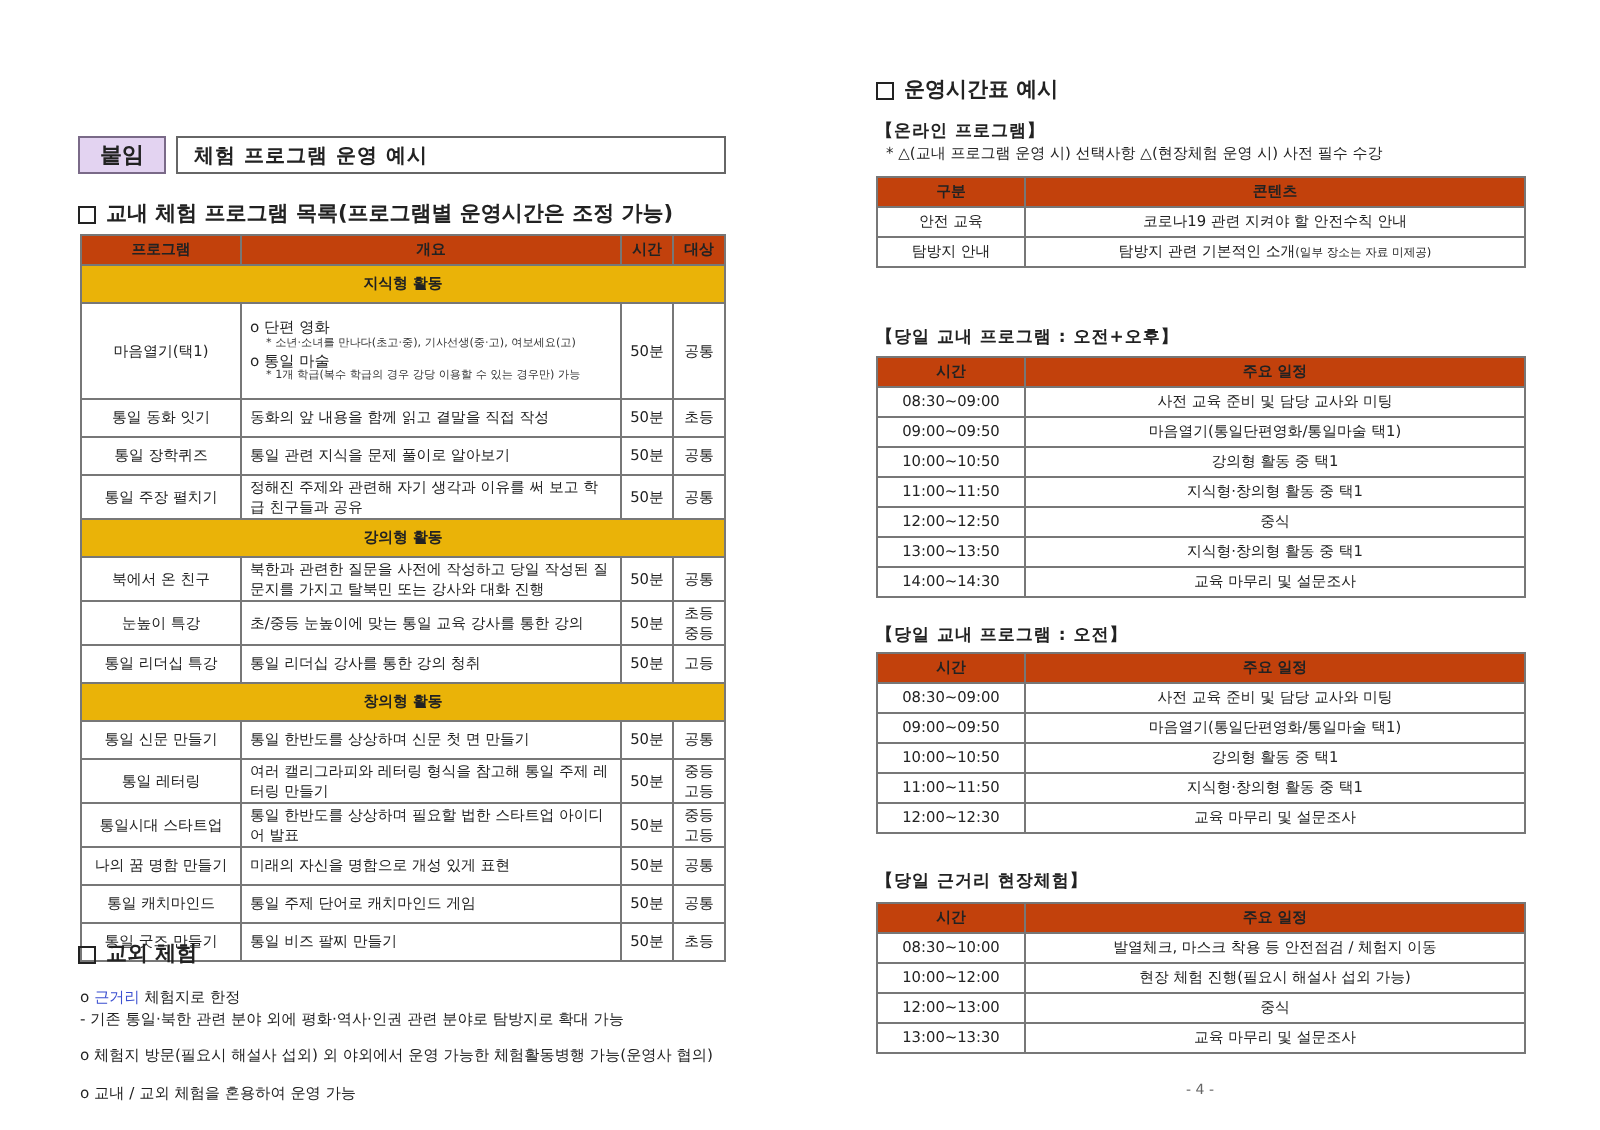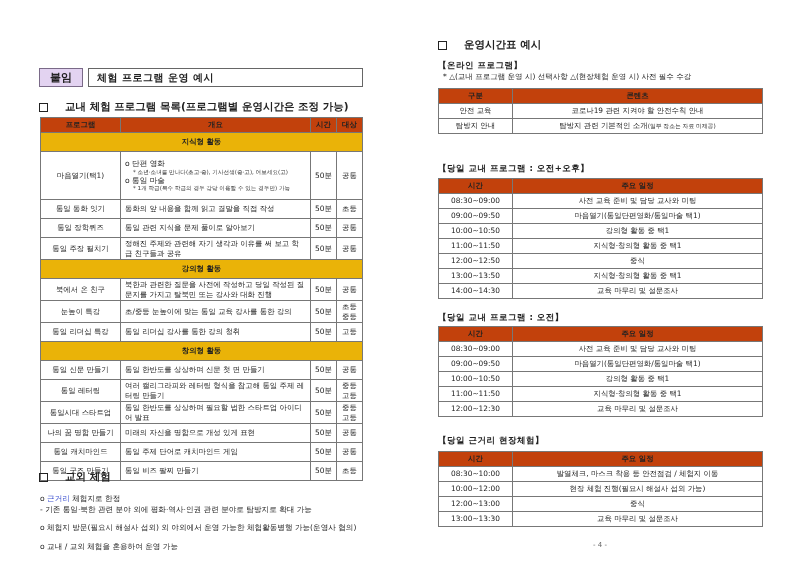--- a/index.html
+++ b/index.html
@@ -16,21 +16,21 @@
     .badge {
       width: 44px; height: 19px; background: #e3d3f1; border: 1px solid #7a6a88;
       font-weight: bold; font-size: 11px; display: flex; align-items: center; justify-content: center;
     }
     .title-box {
       width: 275px; height: 19px; border: 1px solid #666; font-weight: bold; font-size: 10px;
       display: flex; align-items: center; padding-left: 8px; letter-spacing: 0.5px;
     }
 
     .sec-head {
-      position: absolute; font-weight: bold; font-size: 10.5px; display: flex; align-items: center; gap: 17px;
+      position: absolute; font-weight: bold; font-size: 10.5px; display: flex; align-items: center; gap: 5px;
     }
     .sec-head .box-icon {
       width: 9px; height: 9px; border: 1.2px solid #222; display: inline-block;
     }
 
     table { border-collapse: collapse; position: absolute; table-layout: fixed; }
     td, th { border: 1px solid #777; font-size: 7.4px; text-align: center; vertical-align: middle; line-height: 1.25; }
     th { background: #c2410c; font-weight: bold; height: 15px; }
     td.group { background: #eab308; font-weight: bold; height: 15px; }
     td.left { text-align: left; padding: 1px 4px; }

